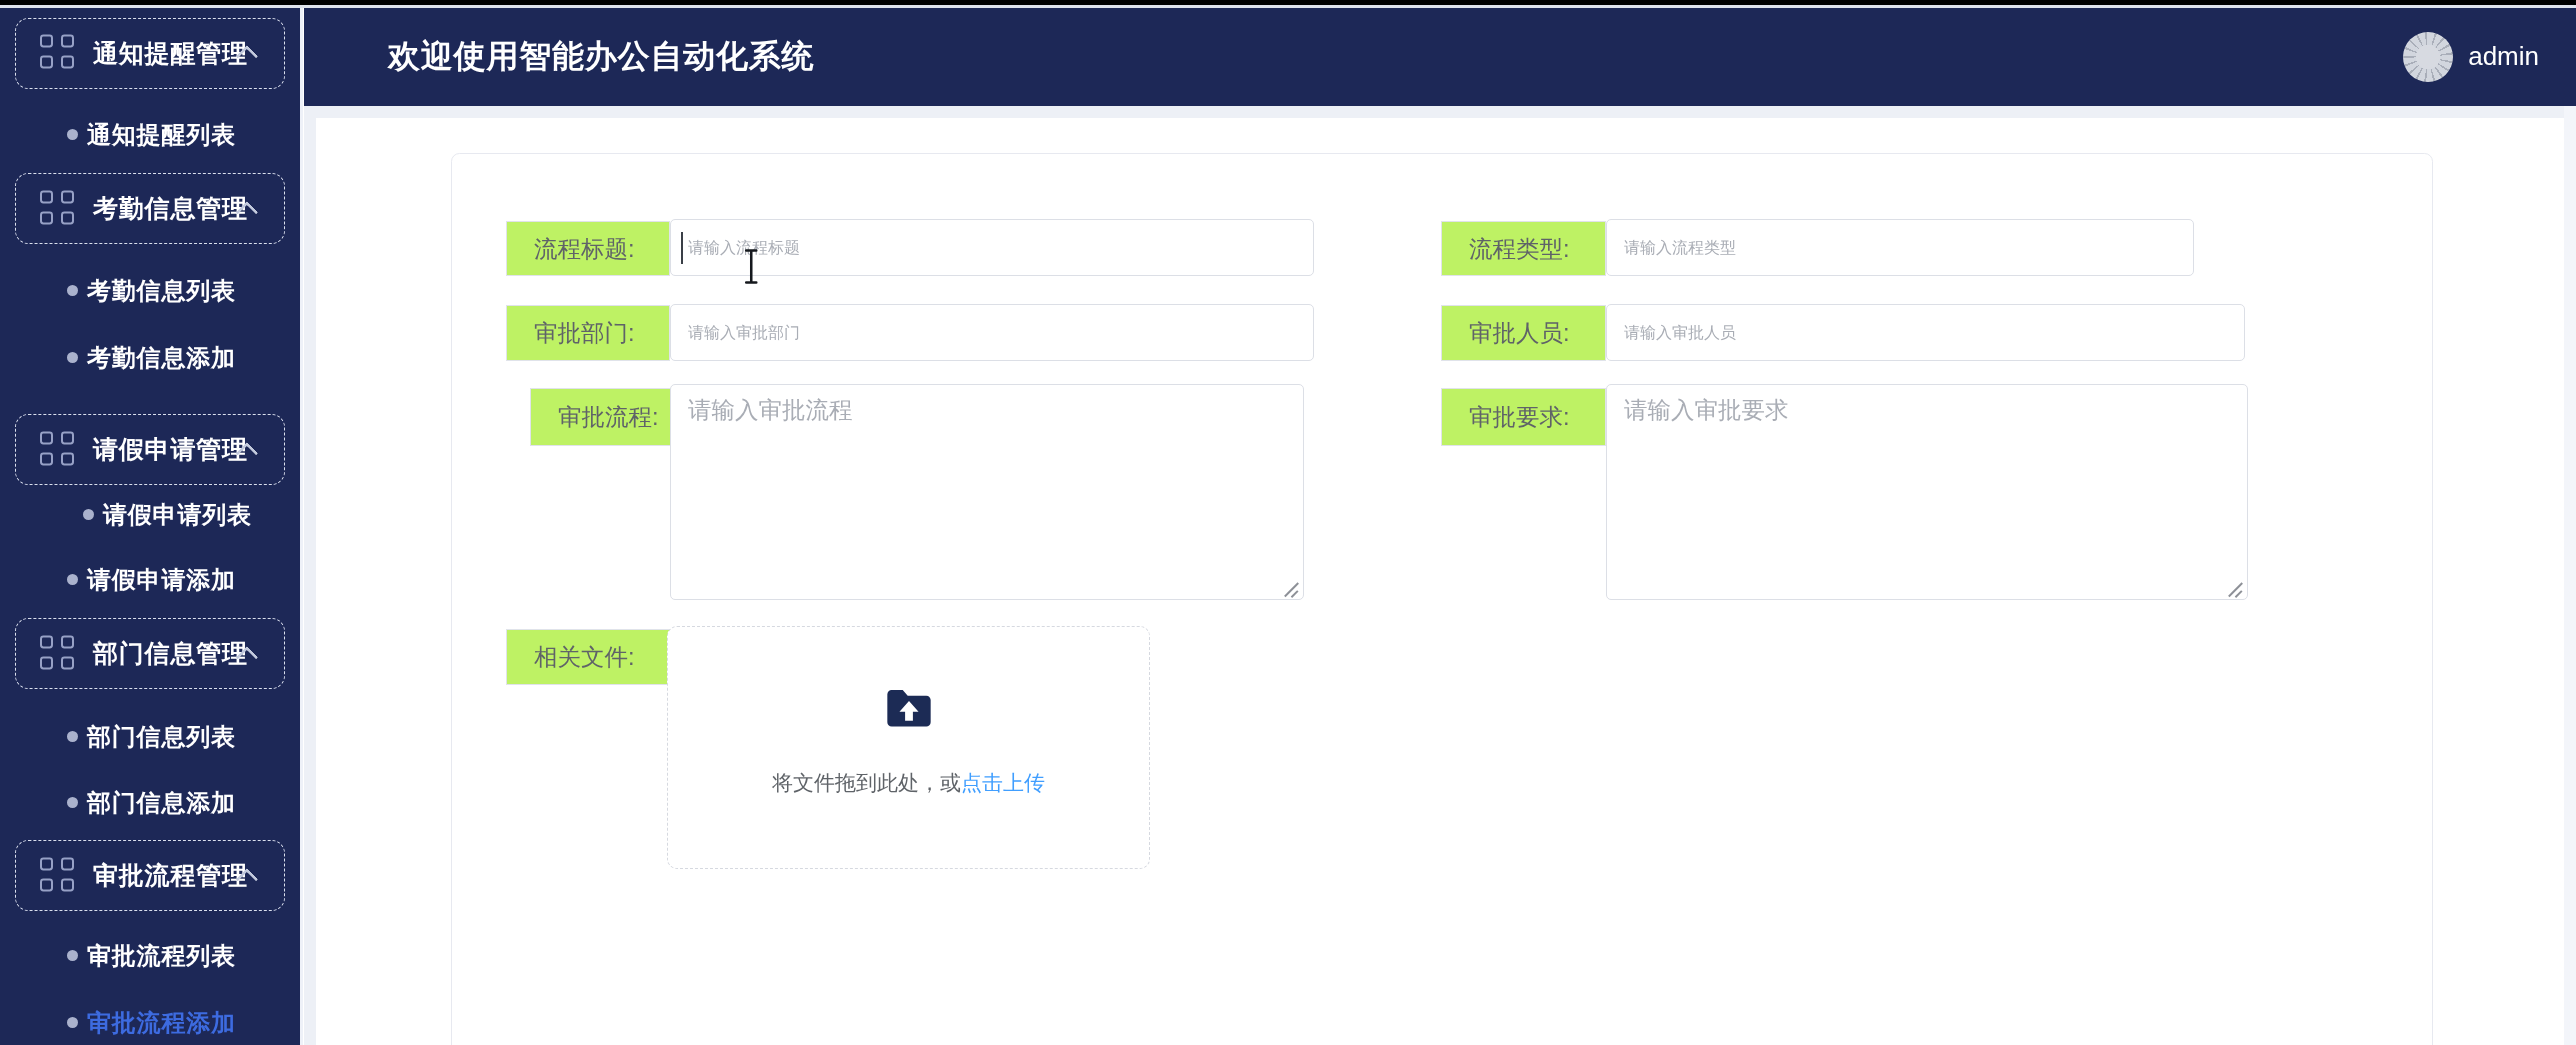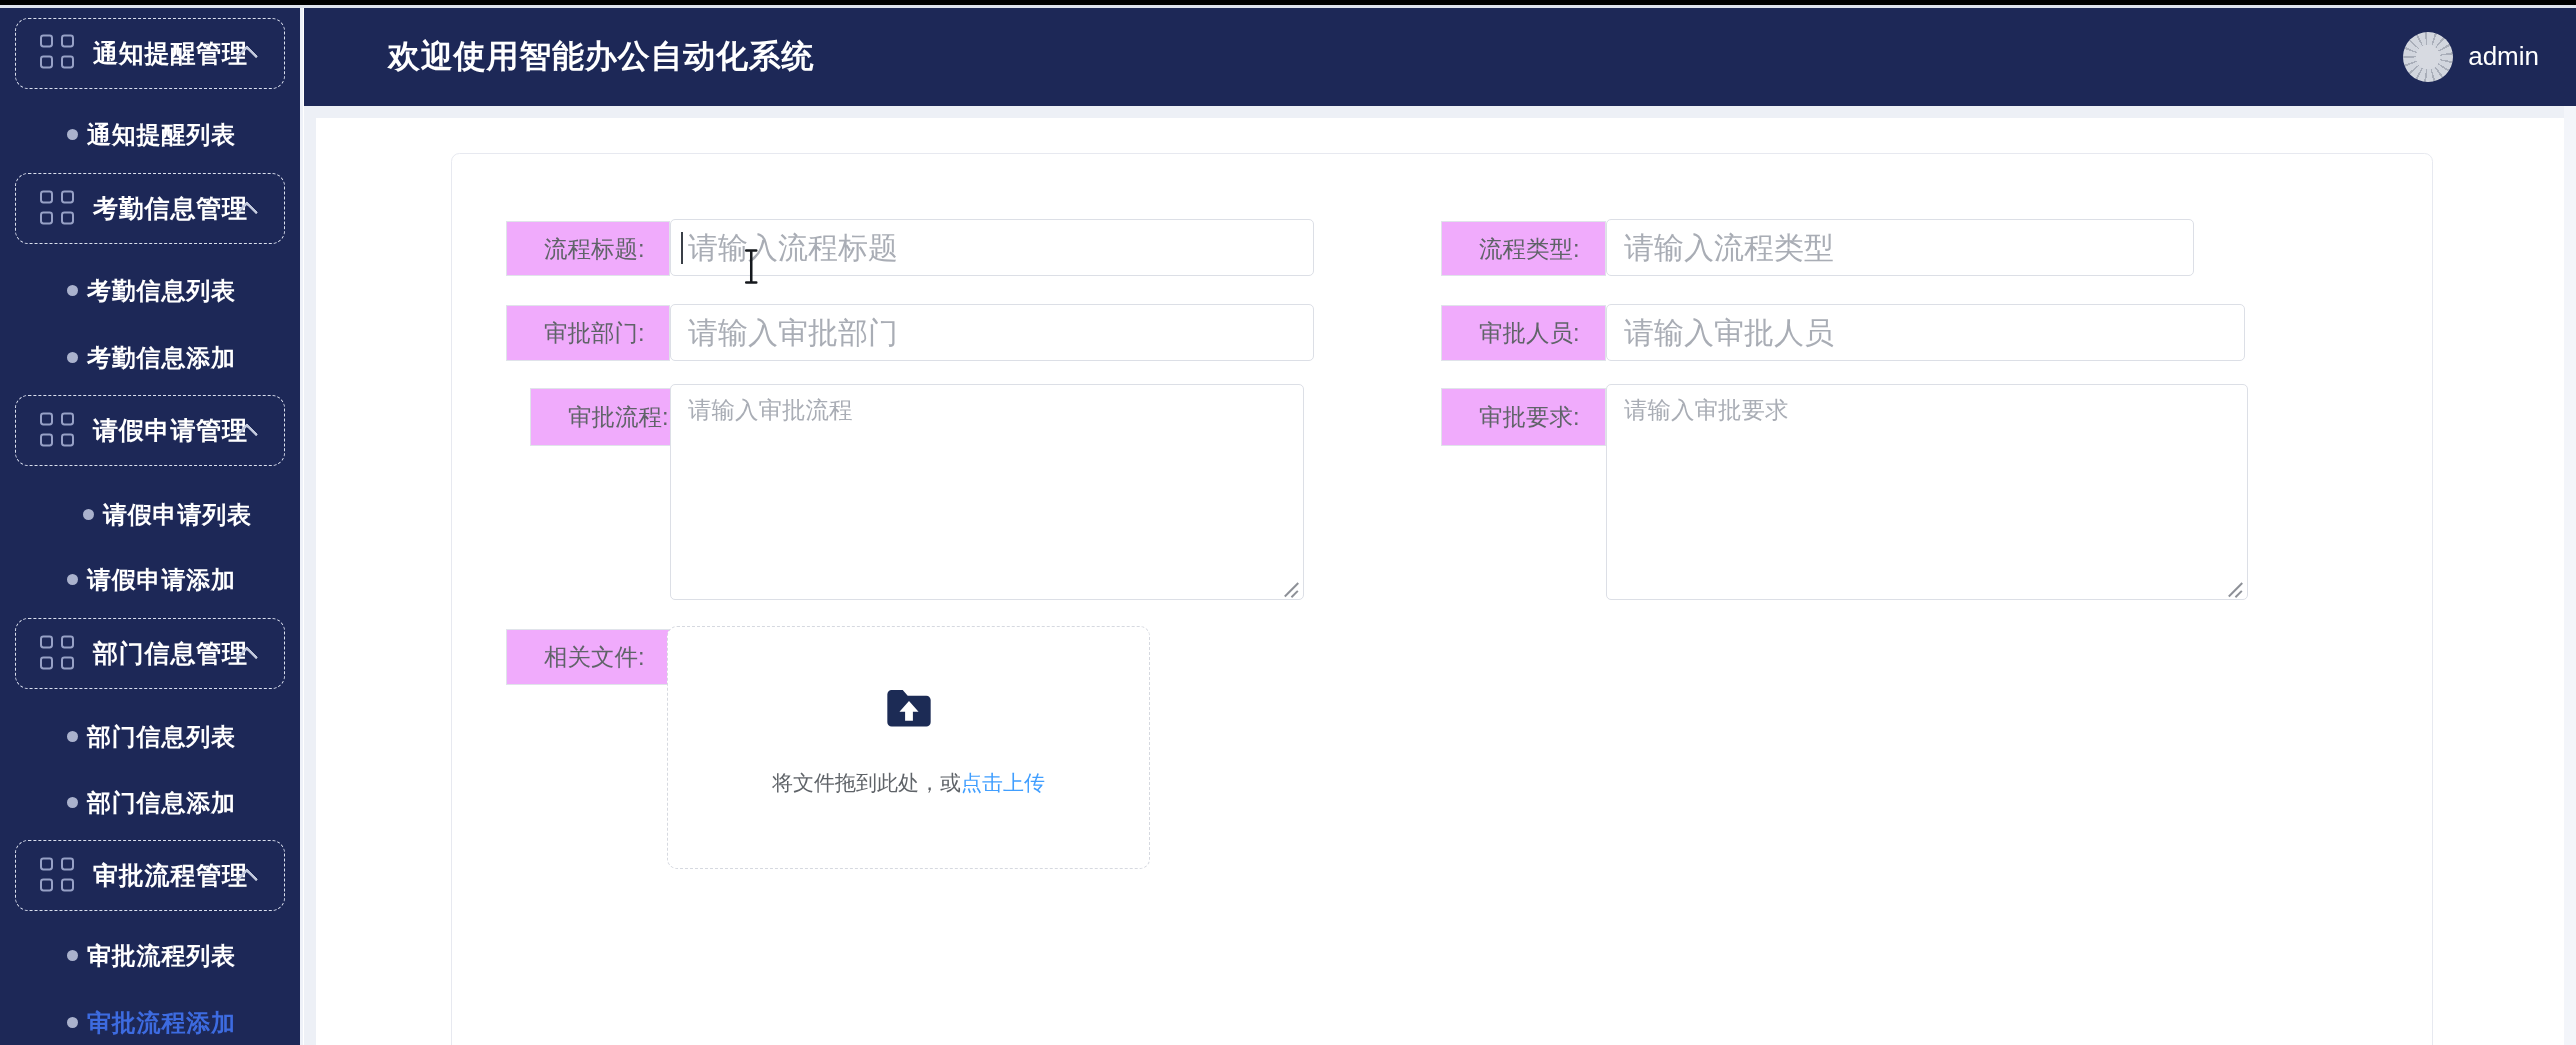--- a/index.html
+++ b/index.html
@@ -41,24 +41,24 @@
   .menu-item.active .menu-item-label{color:#3d6be0;}
   
   .content-bg{position:absolute;left:304px;top:106px;width:2272px;height:940px;background:#ffffff;z-index:1;}
   .content-topgap{position:absolute;left:304px;top:106px;width:2272px;height:11.7px;background:#edf0f6;z-index:2;}
   .content-leftgap{position:absolute;left:304px;top:106px;width:11.7px;height:940px;background:#edf0f6;z-index:2;}
   .scroll-gutter{position:absolute;right:0;top:106px;width:11.7px;height:940px;background:#f3f5fa;z-index:3;}
   
   .card{position:absolute;left:451px;top:153px;width:1980px;height:1007px;background:#ffffff;
     border:0.8px solid #e7e9f0;border-radius:8.4px;z-index:5;}
   
-  .field-label{position:absolute;background:#f0abfc;border:0.8px solid #e0e3ea;box-sizing:border-box;
-    display:flex;align-items:center;padding-left:37px;color:#5f6368;font-size:23.5px;z-index:6;}
+  .field-label{position:absolute;background:#bef264;border:0.8px solid #e0e3ea;box-sizing:border-box;
+    display:flex;align-items:center;padding-left:27px;color:#5f6368;font-size:23.5px;z-index:6;}
   .text-input{position:absolute;background:#fff;border:0.8px solid #dcdfe6;border-radius:5px;box-sizing:border-box;
-    padding:16px 17px;font-size:30px;color:#333;outline:none;z-index:6;font-family:"Liberation Sans","DejaVu Sans",sans-serif;}
+    padding:16px 17px;font-size:16px;color:#333;outline:none;z-index:6;font-family:"Liberation Sans","DejaVu Sans",sans-serif;}
   .text-input::placeholder{color:#a9adb5;opacity:1;}
   .text-area{position:absolute;background:#fff;border:0.8px solid #dcdfe6;border-radius:5px;box-sizing:border-box;
     padding:9px 17px;font-size:23.5px;color:#333;outline:none;resize:none;z-index:6;
     font-family:"Liberation Sans","DejaVu Sans",sans-serif;}
   .text-area::placeholder{color:#a9adb5;opacity:1;}
   .resize-handle{position:absolute;width:20px;height:20px;z-index:7;pointer-events:none;}
   .resize-handle i{position:absolute;display:block;background:#8d9097;height:1.7px;transform:rotate(-45deg);}
   .resize-handle i:nth-child(1){width:18.5px;left:0px;top:11.7px;}
   .resize-handle i:nth-child(2){width:9.2px;left:8.4px;top:16px;}
   
@@ -107,21 +107,21 @@
   </div>
   <div class="menu-item" style="top:252px;">
     <span class="bullet"></span>
     <span class="menu-item-label">考勤信息列表</span>
   </div>
   <div class="menu-item" style="top:319px;">
     <span class="bullet"></span>
     <span class="menu-item-label">考勤信息添加</span>
   </div>
 
-  <div class="menu-group" style="top:390px;">
+  <div class="menu-group" style="top:409px;">
     <span class="grid-icon">
         <span></span>
         <span></span>
         <span></span>
         <span></span>
       </span>
     <span class="menu-group-label">请假申请管理</span>
     <span class="chevron-up"></span>
   </div>
   <div class="menu-item" style="top:476px;margin-left:16px;">

